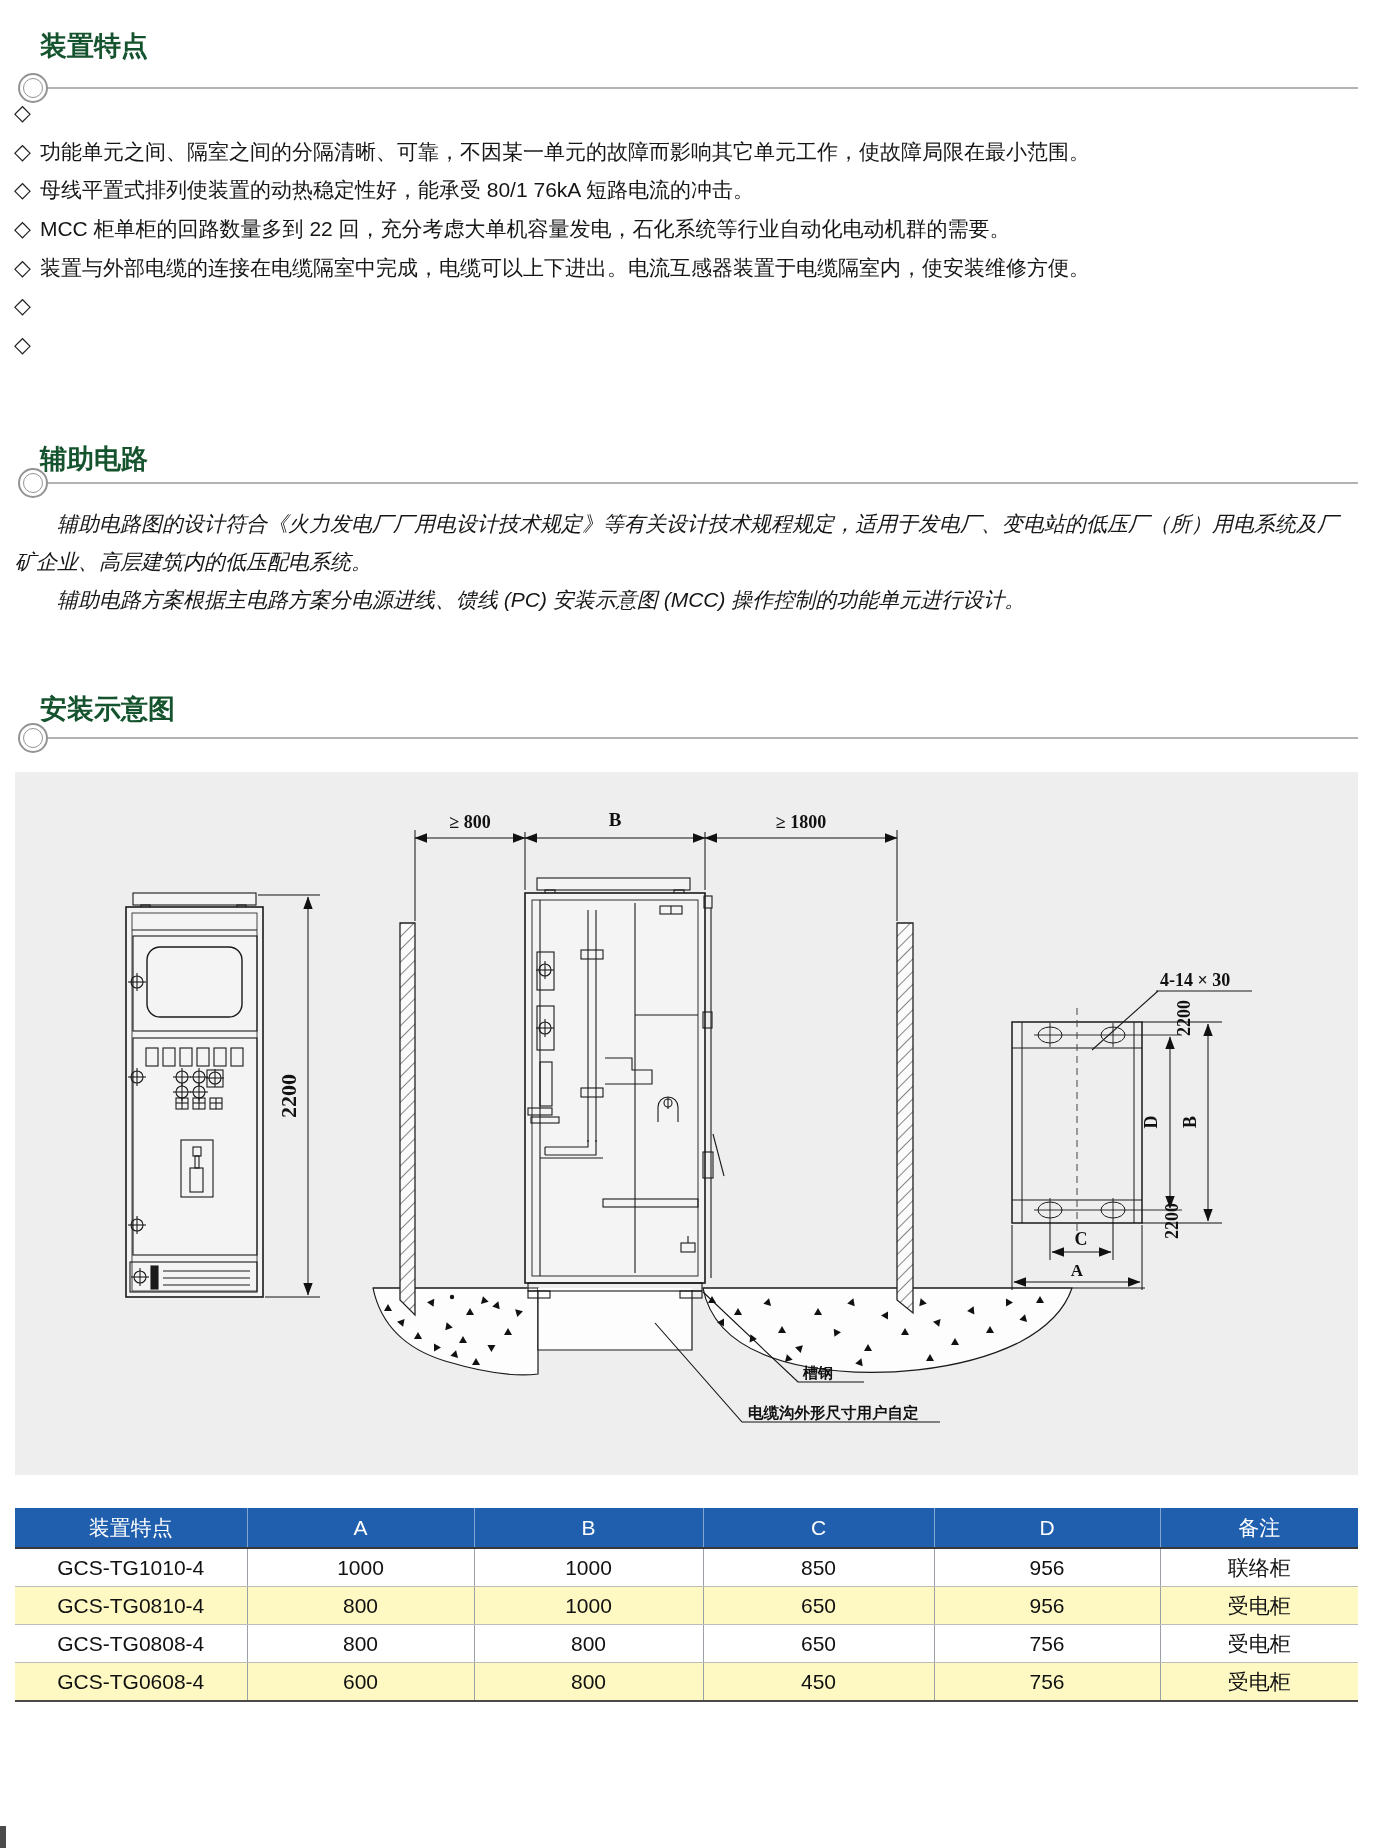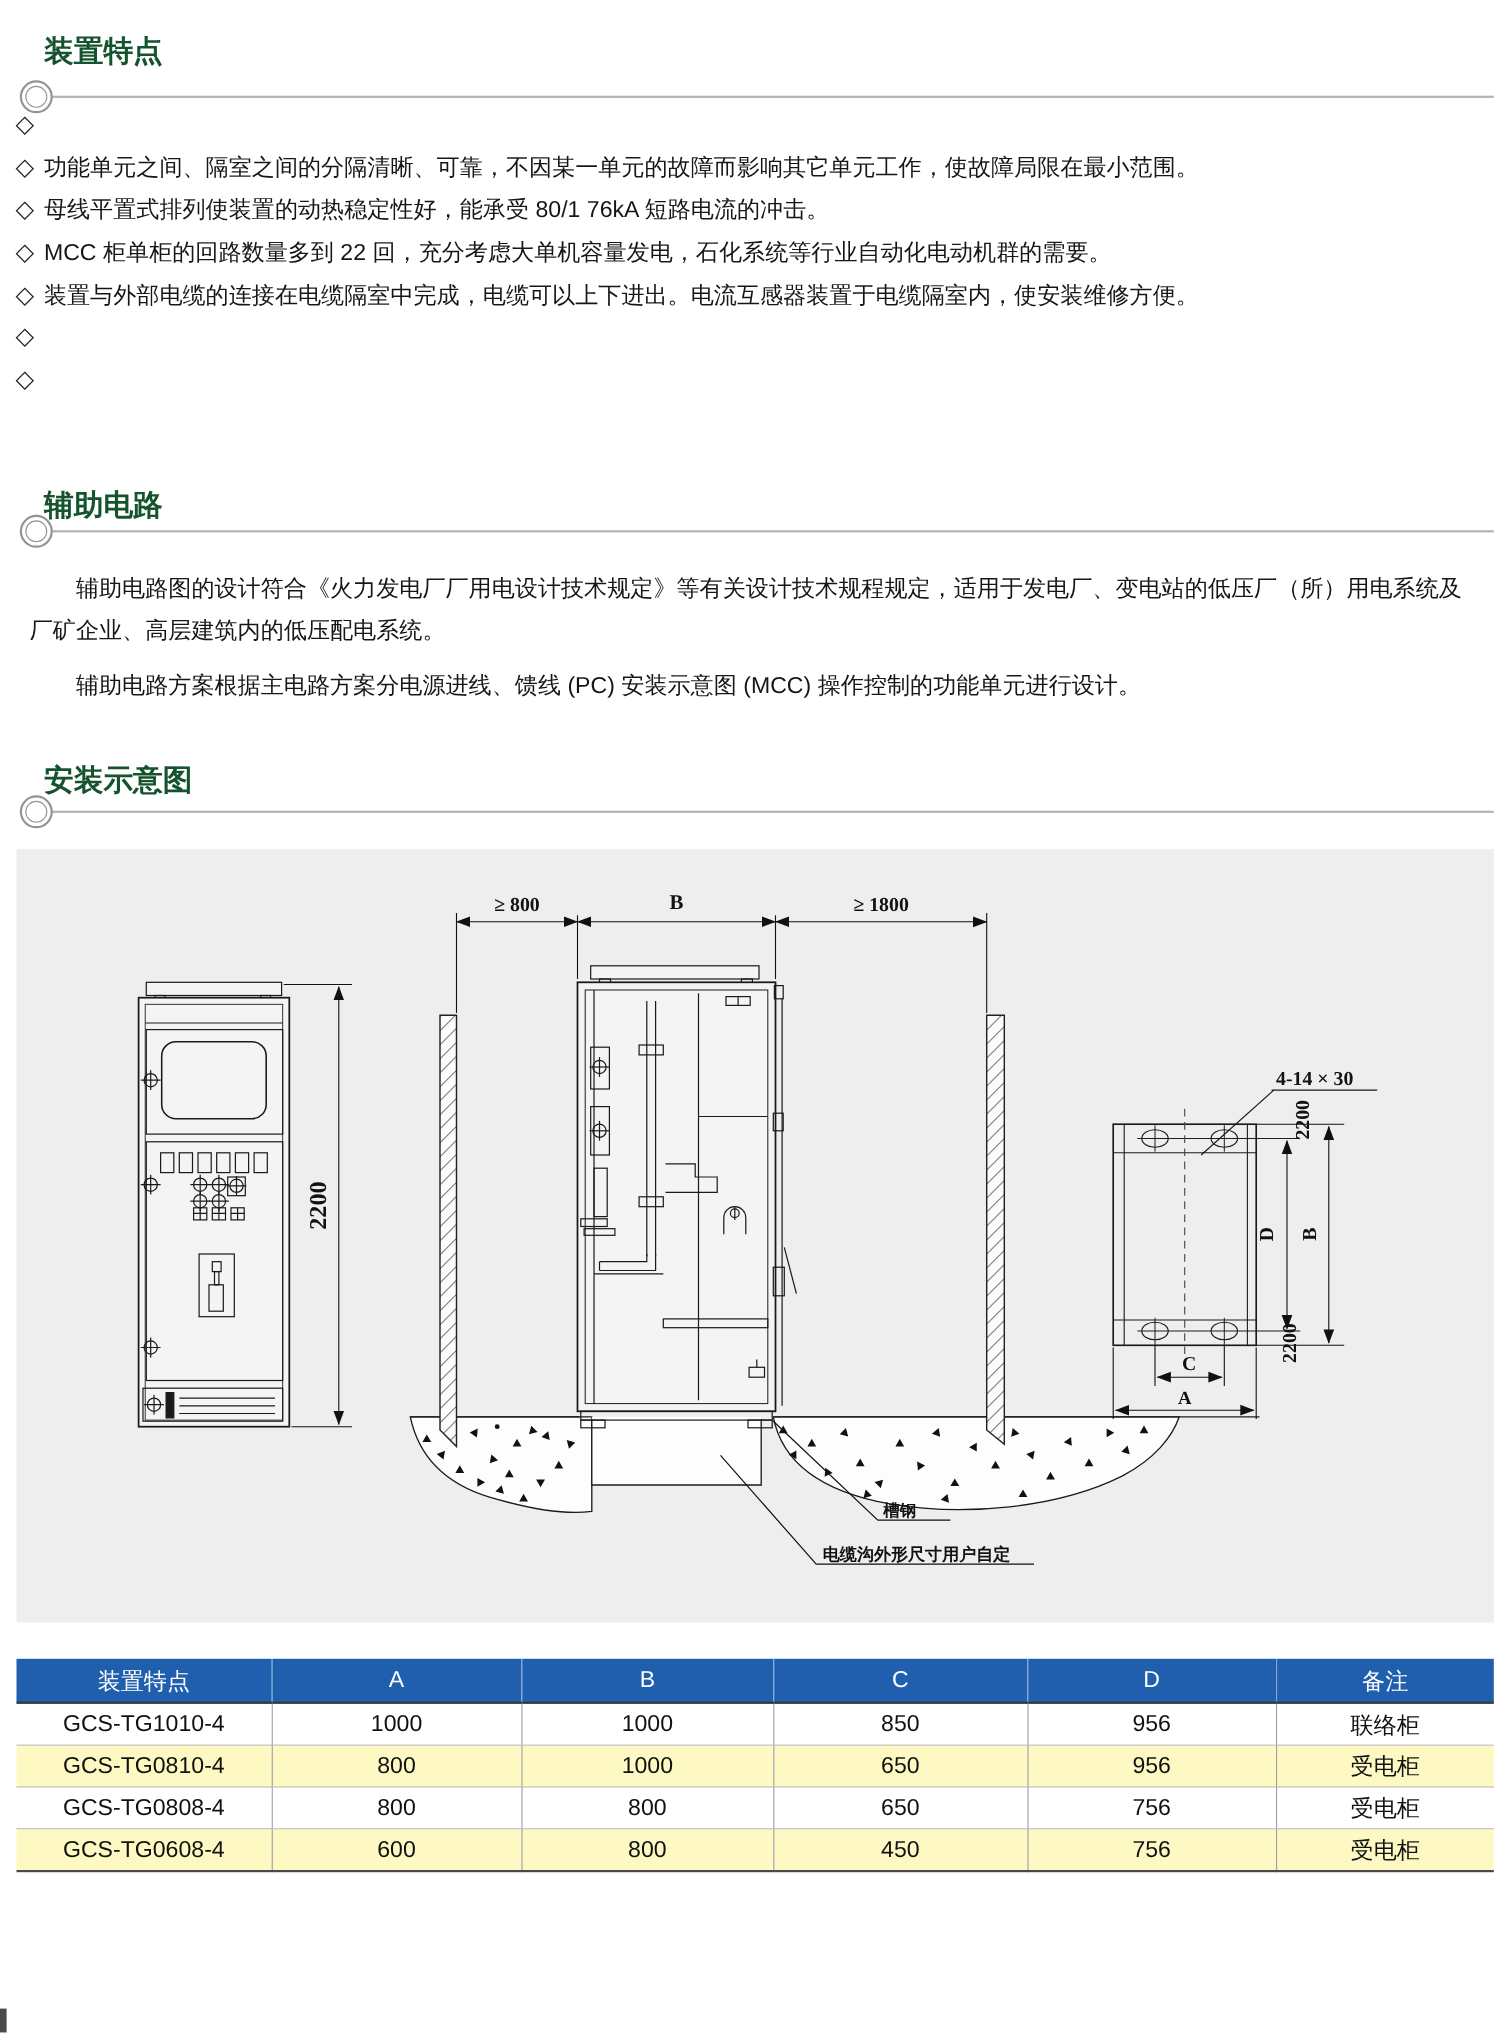--- a/index.html
+++ b/index.html
@@ -6,21 +6,21 @@
   .page{position:relative;width:1373px;height:1848px;background:#fff;overflow:hidden;
         font-family:"Liberation Sans",sans-serif;color:#161616;}
   .sec-title{position:absolute;left:40px;font-size:27px;font-weight:bold;color:#14532d;white-space:nowrap;}
   .rule{position:absolute;left:30px;right:15px;height:2px;background:#b3b3b3;}
   .ring-outer{position:absolute;width:30px;height:30px;border:2px solid #949494;border-radius:50%;background:#fff;box-sizing:border-box;}
   .ring-inner{position:absolute;width:20px;height:20px;border:1.5px solid #949494;border-radius:50%;box-sizing:border-box;}
   .features-bullets{position:absolute;left:14px;top:94px;right:6px;}
   .bullet{height:38.6px;display:flex;align-items:center;font-size:21px;white-space:nowrap;}
   .bullet .dm{margin-right:9px;font-size:22px;color:#222;}
   .aux-text{position:absolute;left:15px;top:505px;width:1343px;font-size:21px;line-height:38px;}
-  .aux-text p{margin:12px;text-indent:2em;}
+  .aux-text p{margin:0;text-indent:2em;font-style:italic;}
   .panel{position:absolute;left:15px;top:772px;width:1343px;height:703px;background:#eeeeef;}
   .panel svg{position:absolute;left:0;top:0;}
   .dimt{font-family:"Liberation Serif",serif;font-weight:bold;fill:#111;}
   .lbl{font-family:"Liberation Sans",sans-serif;font-weight:bold;fill:#111;}
   .dim-table{position:absolute;left:15px;top:1508px;width:1343px;border-collapse:collapse;table-layout:fixed;
              font-size:21px;border-bottom:2px solid #4a4a4a;}
   .dim-table th{background:#1f5fae;color:#fff;font-weight:normal;height:37px;border-right:1px solid rgba(255,255,255,.45);
                 border-bottom:2px solid #383838;}
   .dim-table th:last-child{border-right:none;}
   .dim-table td{height:35px;text-align:center;border-right:1px solid #9aa0a6;border-bottom:1px solid #bcbcbc;color:#111;}

